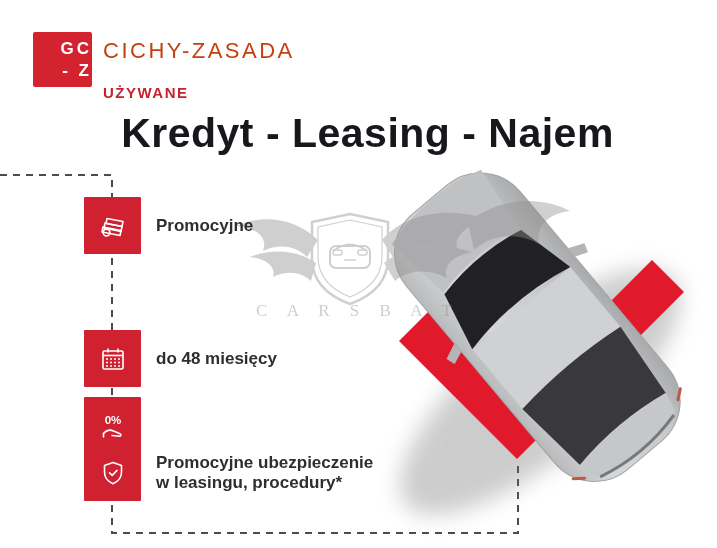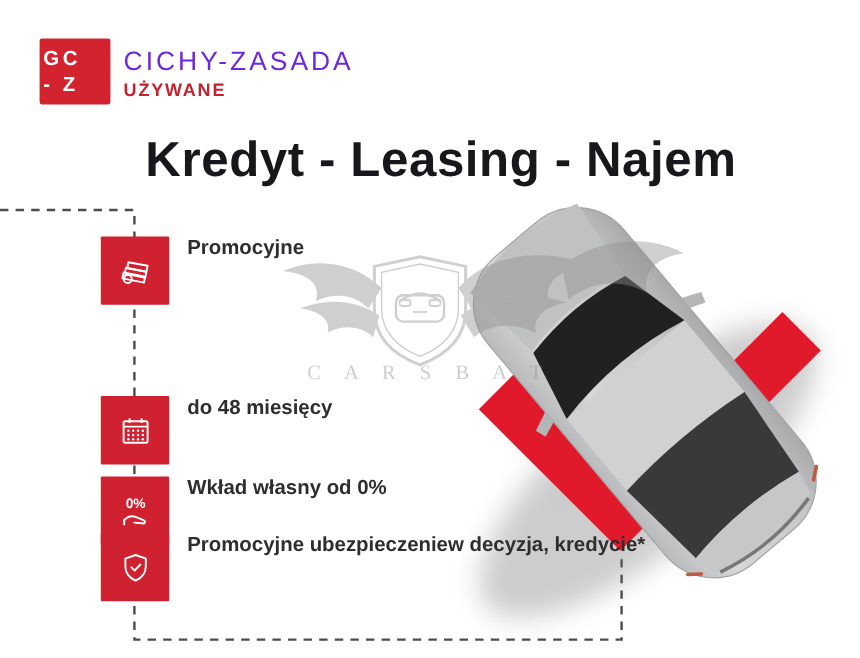--- a/index.html
+++ b/index.html
@@ -5,45 +5,45 @@
   html,body{margin:0;padding:0;background:#fff;}
   .page{
     position:relative;width:717px;height:548px;background:#ffffff;
     overflow:hidden;font-family:"Liberation Sans",sans-serif;
   }
   .bg-art{position:absolute;left:0;top:0;width:717px;height:548px;}
   
   .logo-square{
     position:absolute;left:33px;top:32px;width:59px;height:55px;
     background:#d2232e;border-radius:2px;color:#fff;
-    display:flex;flex-direction:column;justify-content:center;align-items:flex-start;
+    display:flex;flex-direction:column;justify-content:center;align-items:flex-end;
     font-weight:700;font-size:17px;line-height:1.25;letter-spacing:3px;
     padding-left:3px;box-sizing:border-box;
   }
   .brand-block{position:absolute;left:103px;top:38px;}
   .brand-name{
-    font-size:22px;font-weight:500;color:#6d28d9;letter-spacing:2.5px;text-align:center;
+    font-size:22px;font-weight:500;color:#c2410c;letter-spacing:2.5px;text-align:center;
   }
   .brand-sub{
-    margin-top:3px;font-size:15px;font-weight:700;color:#c2242f;letter-spacing:1.5px;
+    margin-top:20px;font-size:15px;font-weight:700;color:#c2242f;letter-spacing:1.5px;
   }
   
   .main-title{
     position:absolute;top:110px;left:0;right:0;text-align:center;
     padding-left:18px;font-size:41px;font-weight:800;color:#18181c;
     letter-spacing:.5px;white-space:nowrap;
   }
   
   .item{position:absolute;left:84px;display:flex;}
   .item .icon-box{
     width:57px;height:57px;background:#cf212f;border-radius:1px;flex:0 0 57px;
     display:flex;align-items:center;justify-content:center;
   }
   .item .txt{
-    margin-left:15px;display:flex;flex-direction:row;justify-content:center;
+    margin-left:15px;display:flex;flex-direction:column;justify-content:center;
     min-height:57px;font-size:17px;font-weight:700;color:#2e2e2e;line-height:1.17;
     white-space:nowrap;
   }
 </style>
 </head>
 <body>
 
 <div class="page">
 
   <svg class="bg-art" viewBox="0 0 717 548" xmlns="http://www.w3.org/2000/svg">
@@ -155,32 +155,28 @@
   </div>
 
   <div class="item" style="top:397px">
     <div class="icon-box">
       <svg width="32" height="32" viewBox="0 0 32 32" fill="none" stroke="#fff" stroke-width="1.6" stroke-linecap="round" stroke-linejoin="round">
         <text x="16" y="13.5" font-size="11.5" font-weight="bold" fill="#fff" stroke="none" text-anchor="middle" font-family="Liberation Sans, sans-serif">0%</text>
         <path d="M6.5,23.5 Q11,18.5 16.5,21 L22.5,23.5 Q25,24.6 23,26.3 L15,25.5"></path>
         <path d="M6.5,23.5 L6.5,27"></path>
       </svg>
     </div>
-    <div class="txt">
-      <span>Wkład własny od 0%</span>
-      <span></span>
-    </div>
   </div>
 
   <div class="item" style="top:444px">
     <div class="icon-box">
       <svg width="32" height="32" viewBox="0 0 32 32" fill="none" stroke="#fff" stroke-width="1.6" stroke-linecap="round" stroke-linejoin="round">
         <path d="M16,5.5 L24.5,8.5 V15 C24.5,21.5 20.5,24.8 16,26.8 C11.5,24.8 7.5,21.5 7.5,15 V8.5 Z"></path>
         <path d="M12.5,15.8 L15.2,18.4 L20,13.4"></path>
       </svg>
     </div>
     <div class="txt">
       <span>Promocyjne ubezpieczenie</span>
-      <span>w decyzja, kredycie*</span>
+      <span>w leasingu, procedury*</span>
     </div>
   </div>
 
 </div>
 
 </body></html>

